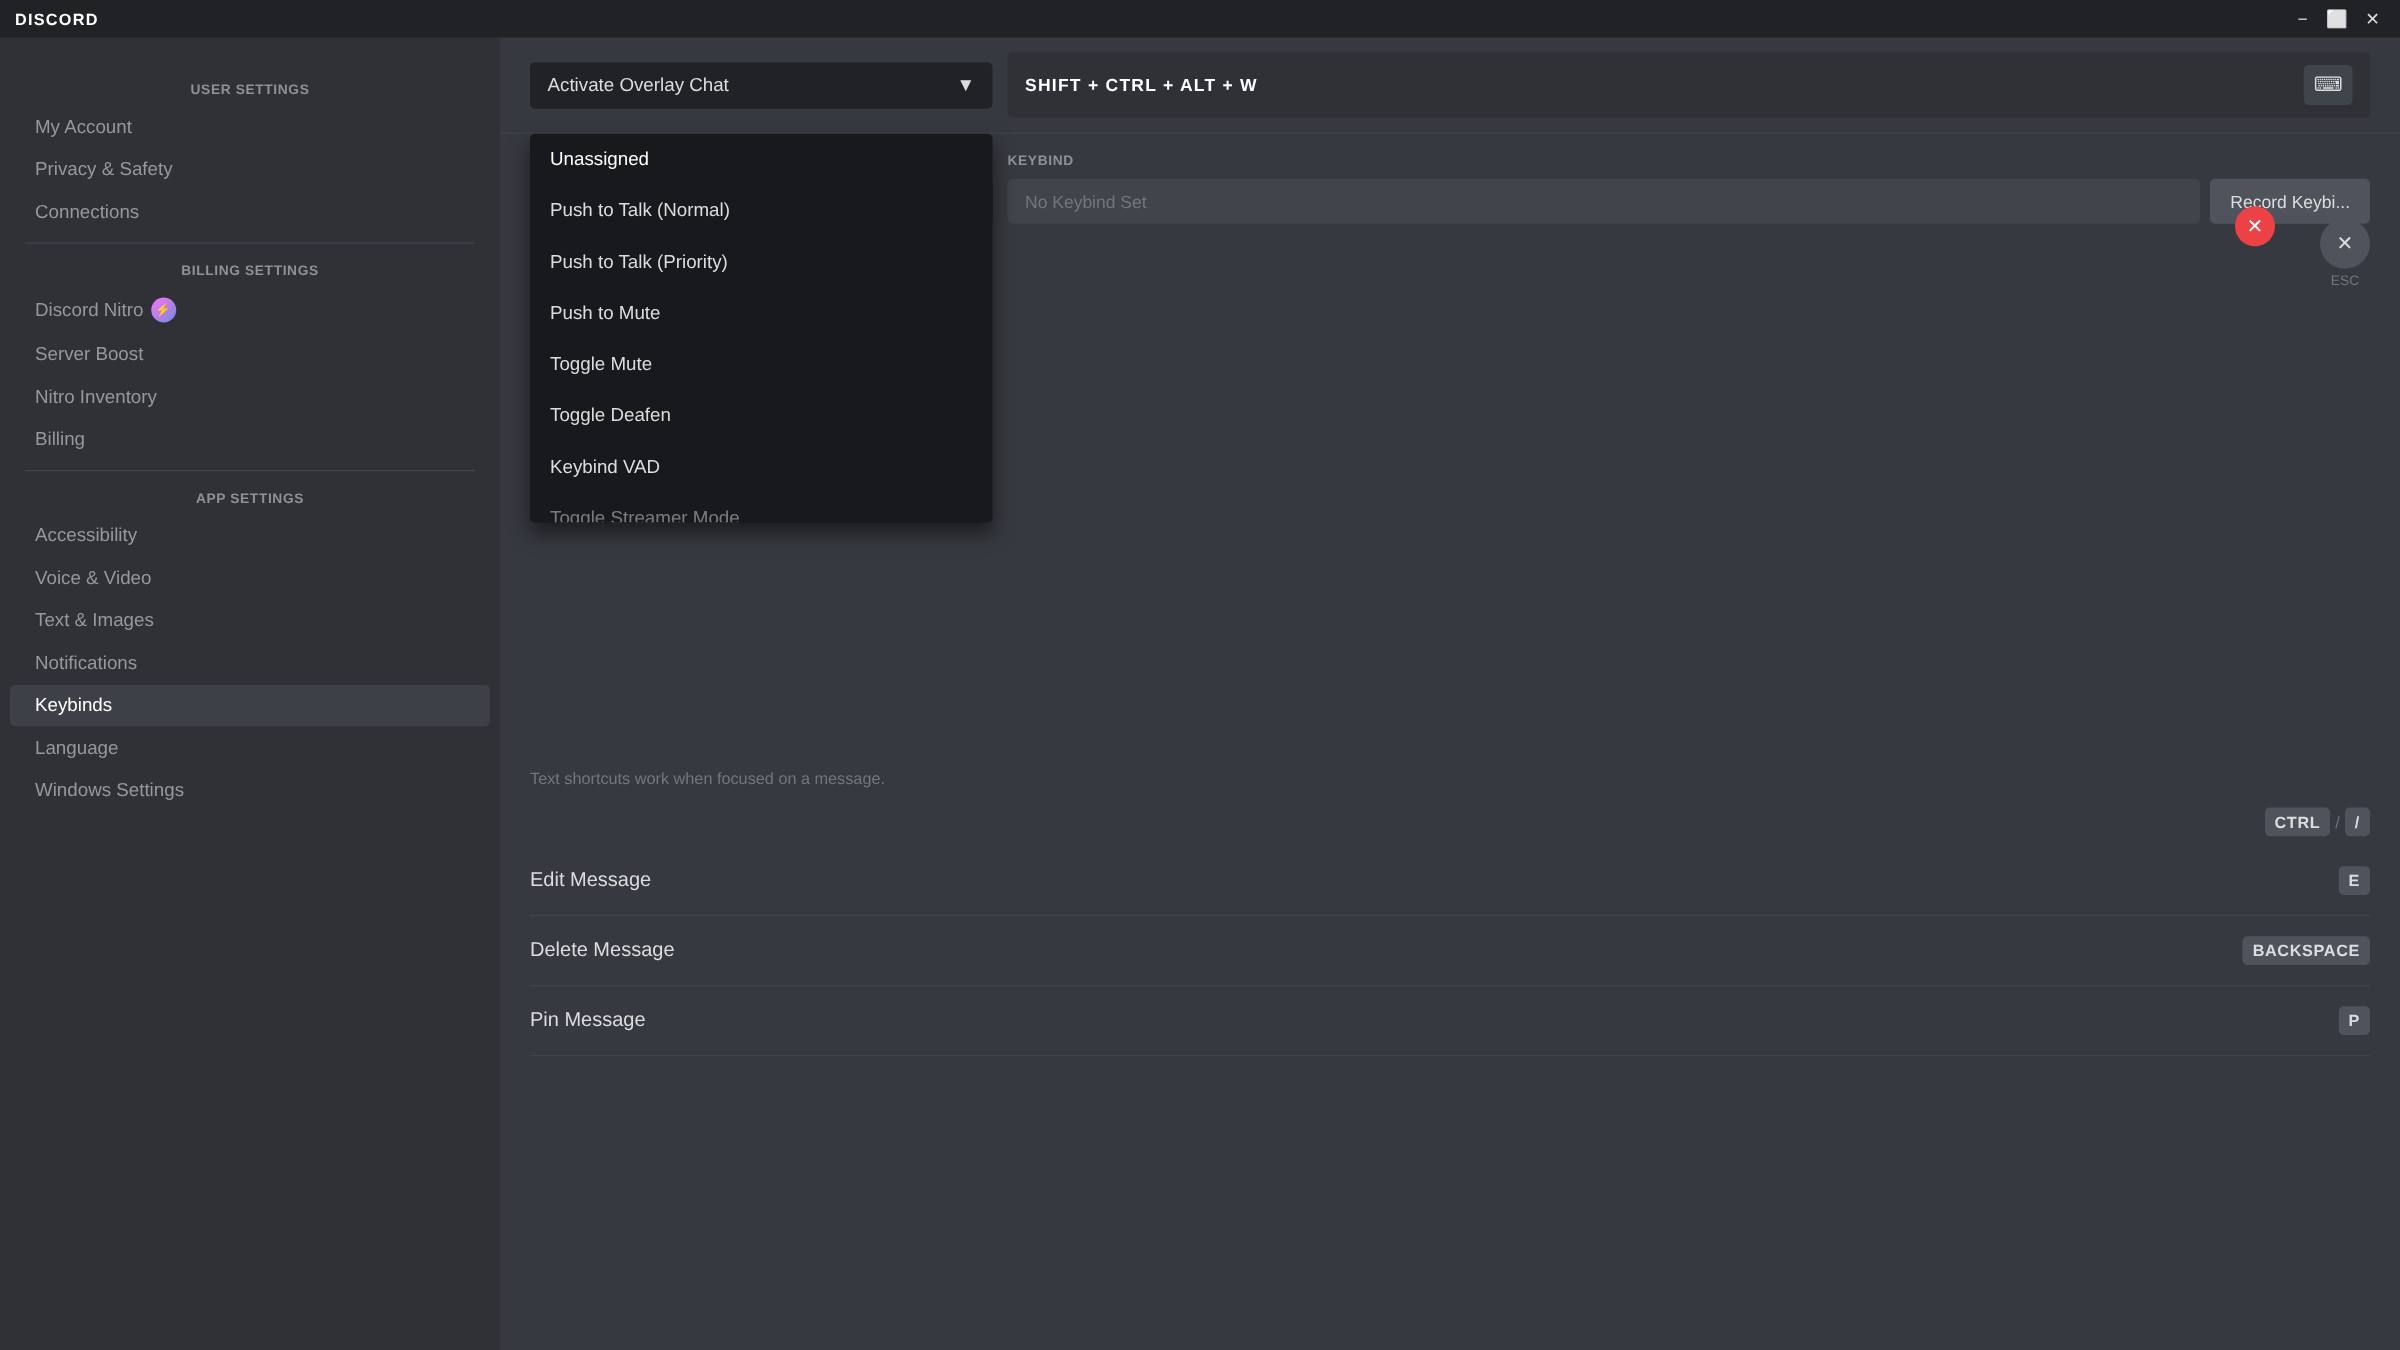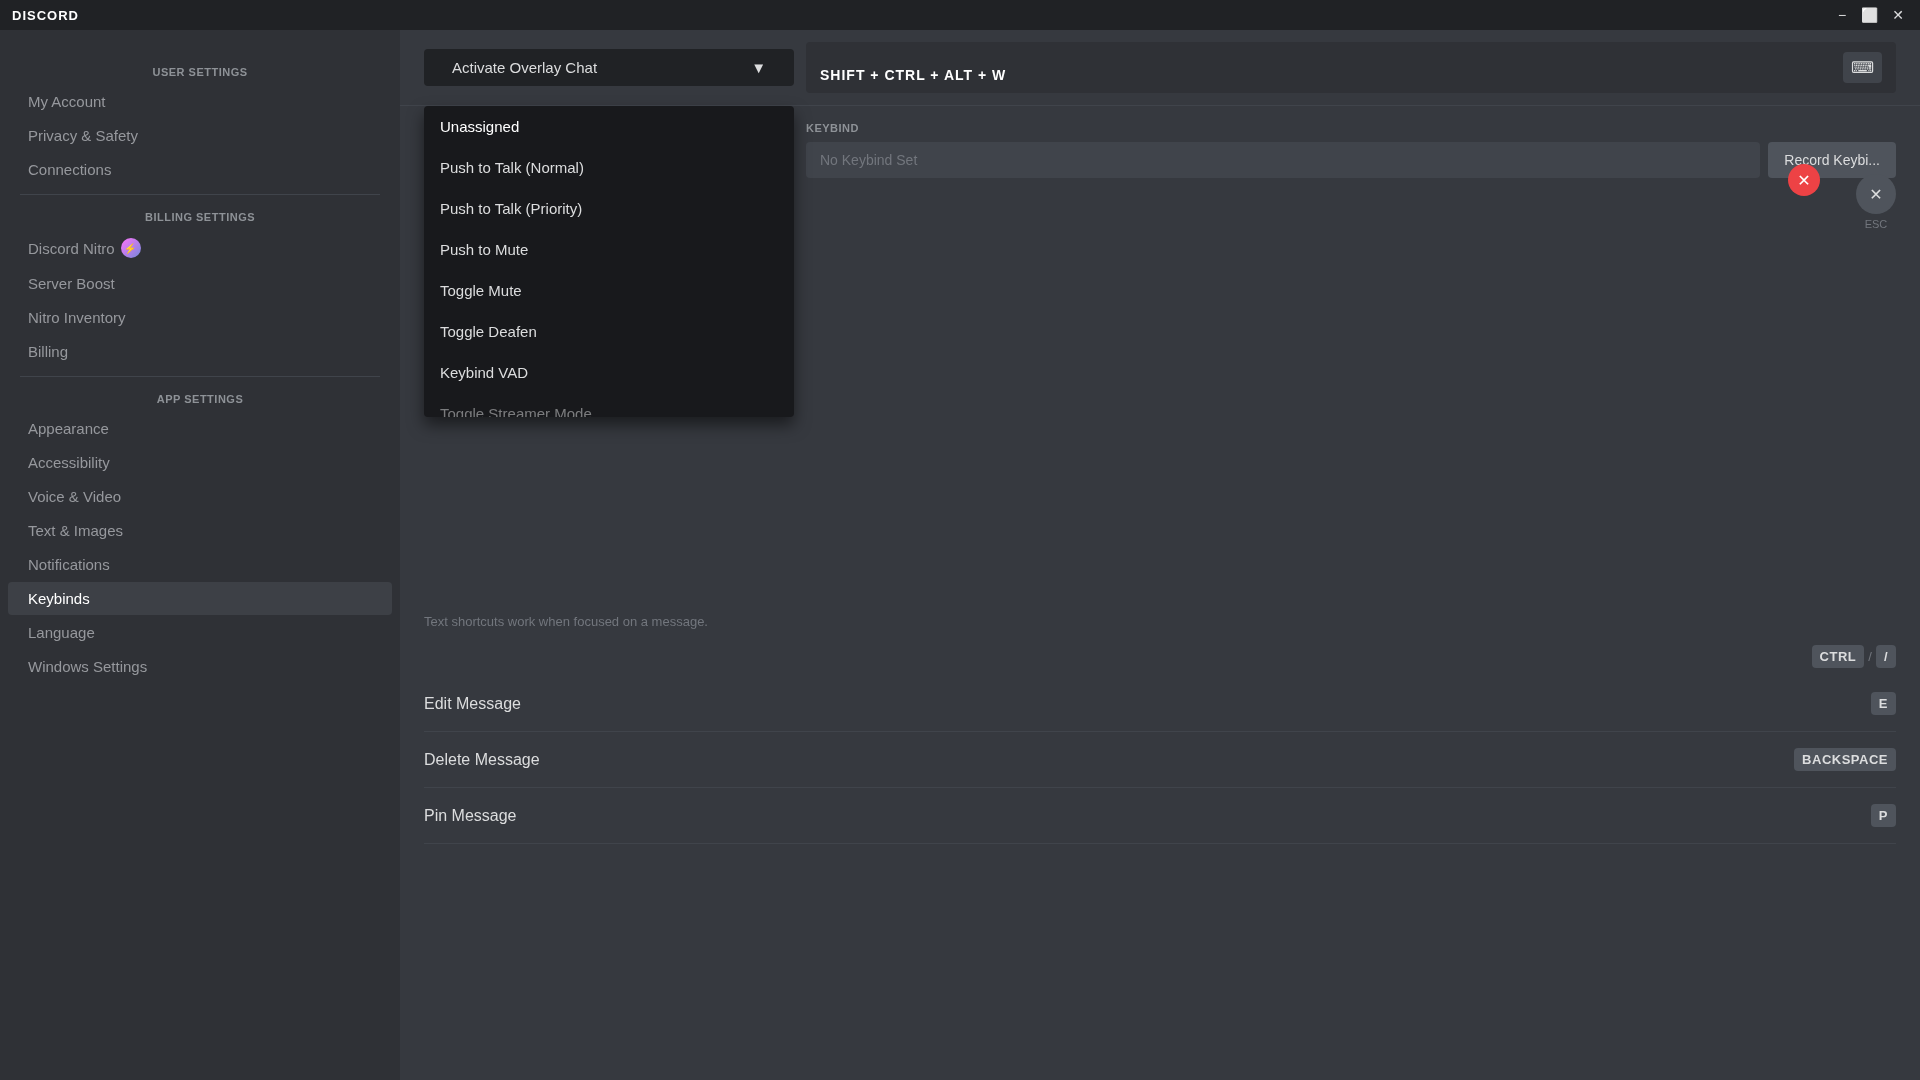--- a/index.html
+++ b/index.html
@@ -123,21 +123,21 @@
       background: #36393f;
       border-bottom: 1px solid #40444b;
       gap: 12px;
     }
 
     .action-dropdown {
       flex: 1;
       background: #202225;
       border: none;
       border-radius: 4px;
-      padding: 10px 28px;
+      padding: 10px 14px;
       color: #dcddde;
       font-size: 15px;
       display: flex;
       align-items: center;
       justify-content: space-between;
       cursor: pointer;
       max-width: 370px;
     }
     .action-dropdown .chevron {
       color: #dcddde;
@@ -146,21 +146,21 @@
     .keybind-display {
       flex: 1;
       background: #2f3136;
       border-radius: 4px;
       padding: 10px 14px;
       color: #fff;
       font-size: 14px;
       font-weight: 700;
       letter-spacing: 1px;
       display: flex;
-      align-items: flex-end;
+      align-items: center;
       gap: 20px;
     }
     .keybind-display-text {
       flex: 1;
     }
     .keyboard-icon-btn {
       background: #40444b;
       border: none;
       border-radius: 4px;
       padding: 6px 8px;
@@ -397,23 +397,20 @@
       <span>Nitro Inventory</span>
     </div>
     <div class="sidebar-item">
       <span>Billing</span>
     </div>
 
     <div class="sidebar-divider"></div>
 
     <div class="sidebar-section-header">APP SETTINGS</div>
 
-    <div class="sidebar-item">
-      <span>Appearance</span>
-    </div>
     <div class="sidebar-item">
       <span>Accessibility</span>
     </div>
     <div class="sidebar-item">
       <span>Voice &amp; Video</span>
     </div>
     <div class="sidebar-item">
       <span>Text &amp; Images</span>
     </div>
     <div class="sidebar-item">

